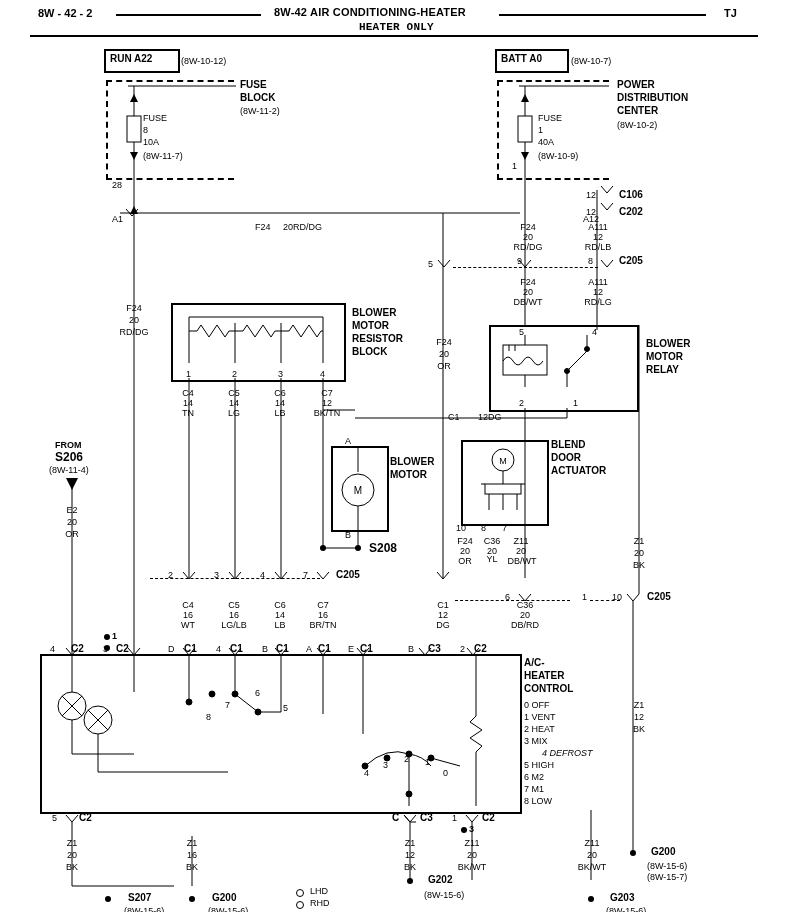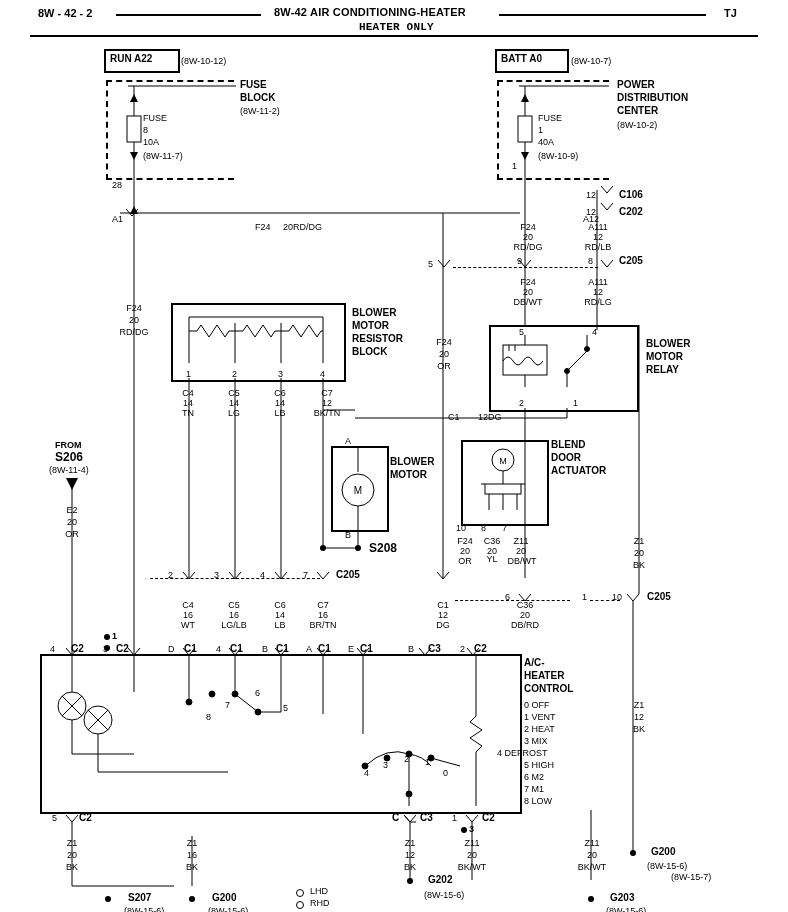--- a/index.html
+++ b/index.html
@@ -362,21 +362,21 @@
 
   <div class="box" style="left:40px;top:654px;width:478px;height:156px;"></div>
   <div class="t b" style="left:524px;top:658px;font-size:10px;">A/C-</div>
   <div class="t b" style="left:524px;top:671px;font-size:10px;">HEATER</div>
   <div class="t b" style="left:524px;top:684px;font-size:10px;">CONTROL</div>
 
   <div class="t" style="left:524px;top:700px;">0 OFF</div>
   <div class="t" style="left:524px;top:712px;">1 VENT</div>
   <div class="t" style="left:524px;top:724px;">2 HEAT</div>
   <div class="t" style="left:524px;top:736px;">3 MIX</div>
-  <div class="t" style="left:497px;top:748px;">4 DEFROST</div>
+  <div class="t" style="left:542px;top:748px;font-style:italic;">4 DEFROST</div>
   <div class="t" style="left:524px;top:760px;">5 HIGH</div>
   <div class="t" style="left:524px;top:772px;">6 M2</div>
   <div class="t" style="left:524px;top:784px;">7 M1</div>
   <div class="t" style="left:524px;top:796px;">8 LOW</div>
 
   <div class="t" style="left:50px;top:644px;">4</div>
   <div class="t b" style="left:71px;top:644px;font-size:10px;">C2</div>
   <div class="t" style="left:103px;top:644px;">3</div>
   <div class="t b" style="left:116px;top:644px;font-size:10px;">C2</div>
   <div class="t" style="left:168px;top:644px;">D</div>
@@ -526,20 +526,20 @@
   <div class="t b" style="left:428px;top:875px;font-size:10px;">G202</div>
   <div class="t" style="left:424px;top:890px;">(8W-15-6)</div>
 
   <div class="dot" style="left:588px;top:896px;"></div>
   <div class="t b" style="left:610px;top:893px;font-size:10px;">G203</div>
   <div class="t" style="left:606px;top:906px;">(8W-15-6)</div>
 
   <div class="dot" style="left:630px;top:850px;"></div>
   <div class="t b" style="left:651px;top:847px;font-size:10px;">G200</div>
   <div class="t" style="left:647px;top:861px;">(8W-15-6)</div>
-  <div class="t" style="left:647px;top:872px;margin-left:24px;">(8W-15-7)</div>
+  <div class="t" style="left:647px;top:872px;">(8W-15-7)</div>
 
   <div class="odot" style="left:296px;top:889px;"></div>
   <div class="t" style="left:310px;top:886px;">LHD</div>
   <div class="odot" style="left:296px;top:901px;"></div>
   <div class="t" style="left:310px;top:898px;">RHD</div>
 
 </div>
 
 </body></html>

